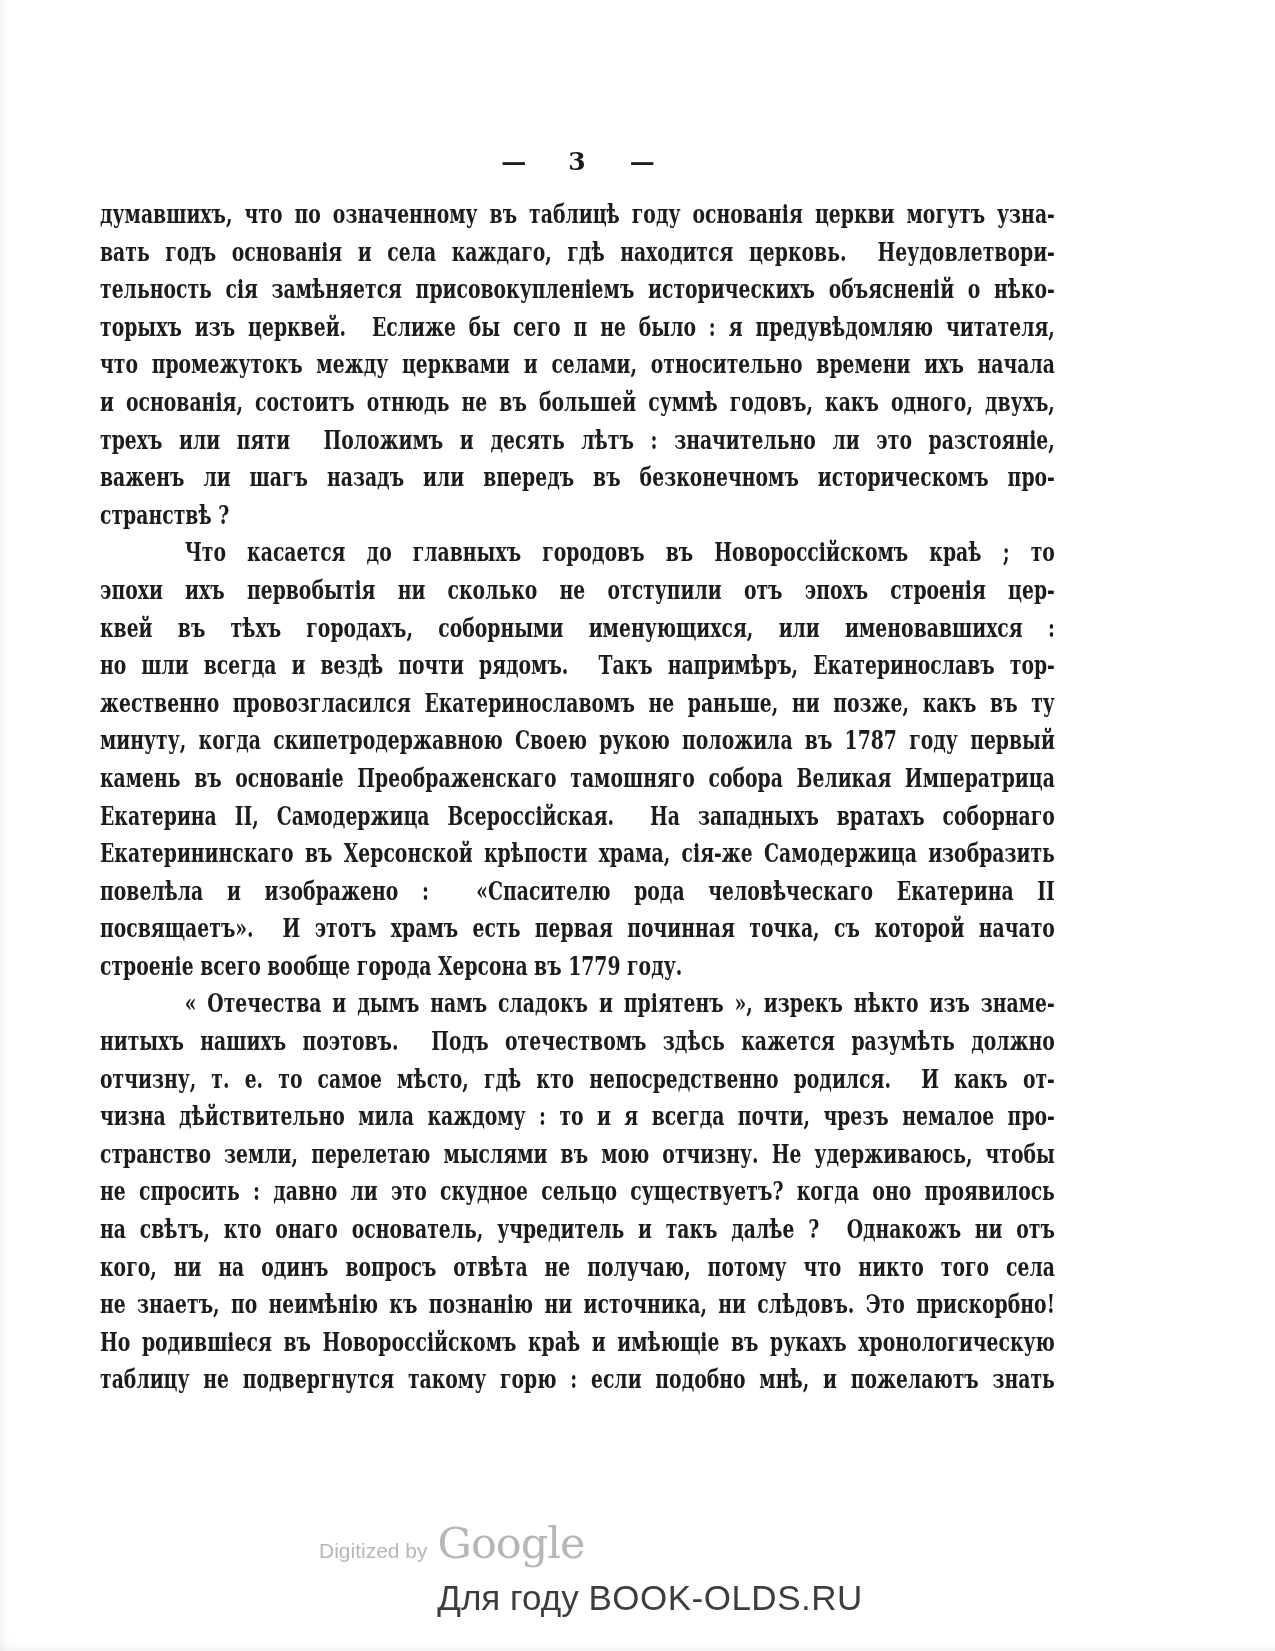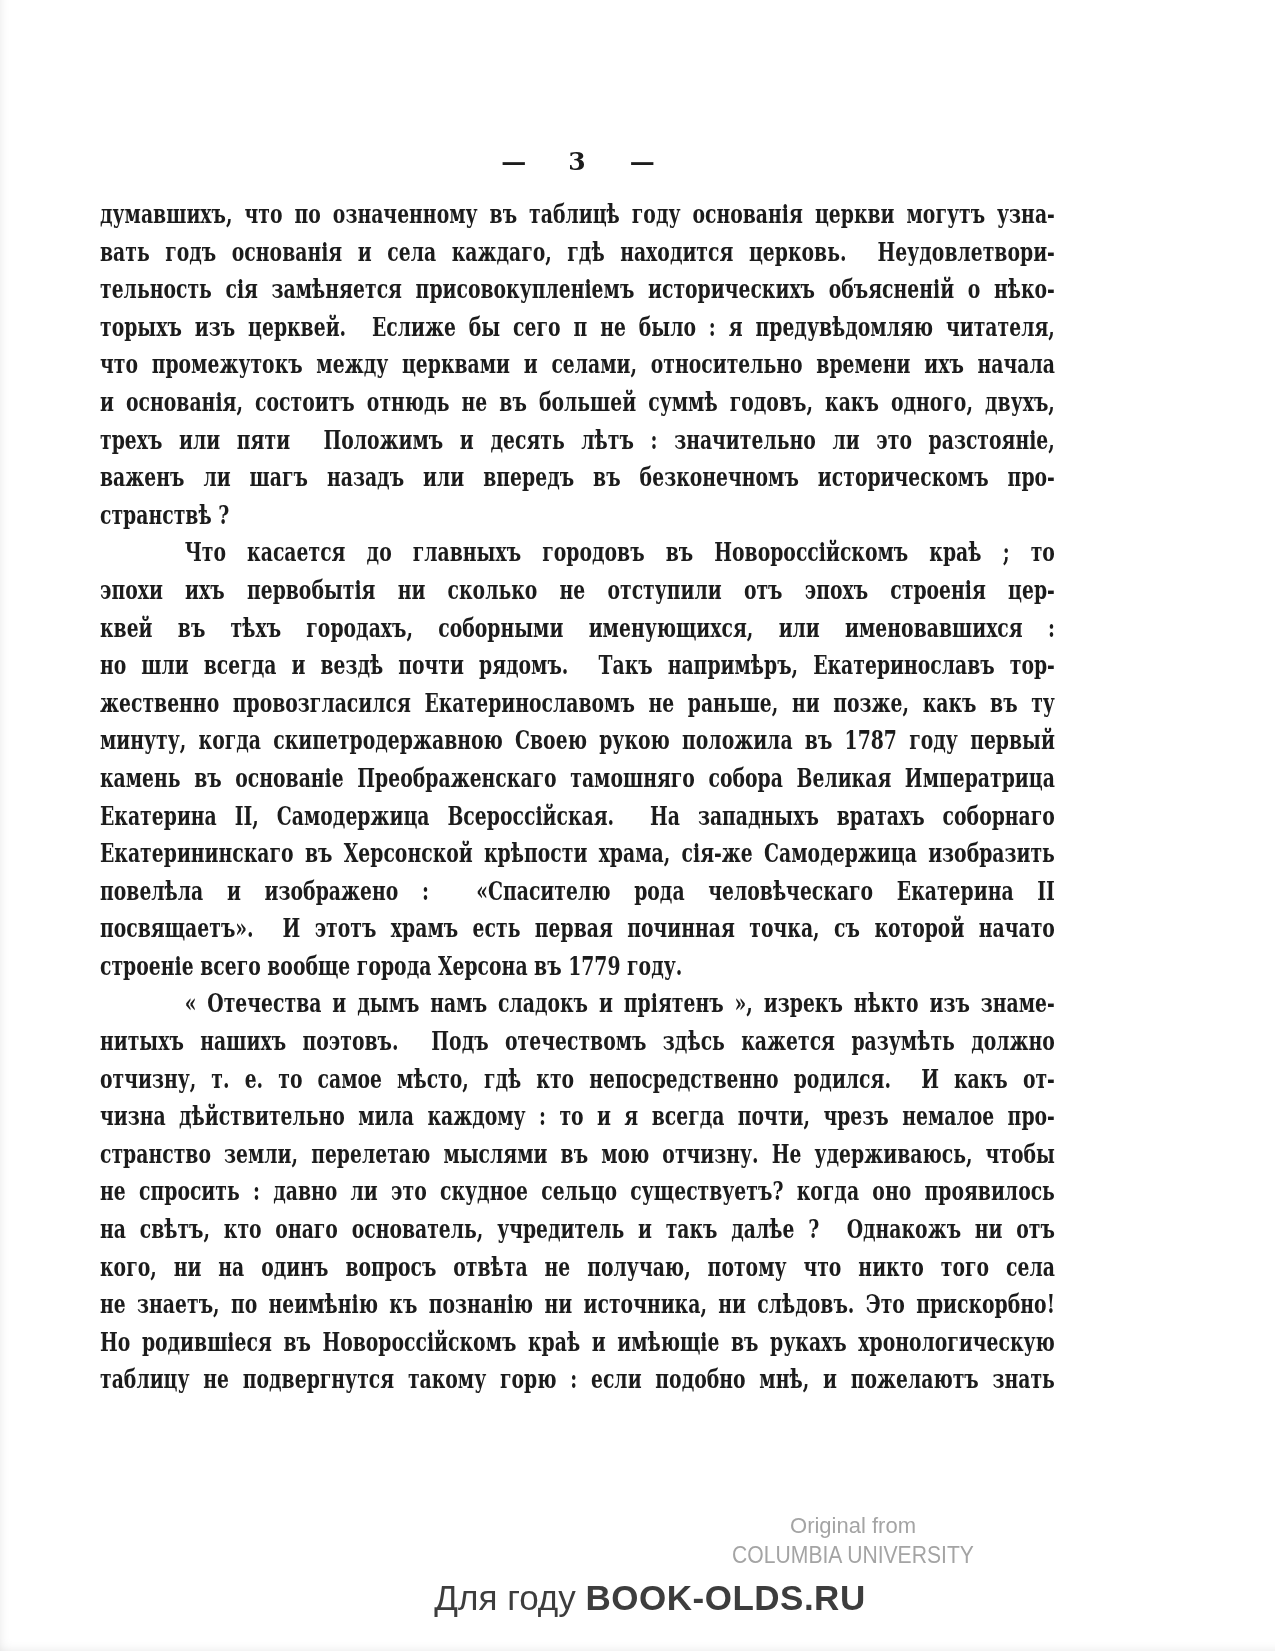--- a/index.html
+++ b/index.html
@@ -100,21 +100,21 @@
   .site-credit {
     position: absolute;
     left: 650px;
     top: 1578px;
     transform: translateX(-50%);
     white-space: nowrap;
     font-family: "Liberation Sans", sans-serif;
     font-size: 35px;
     color: var(--site, #3d3d3d);
   }
-  .site-credit .site-name { font-weight: bold; letter-spacing: 0.5px; }
+  .site-credit .site-name { font-weight: normal; letter-spacing: 0.5px; }
 </style>
 </head>
 <body>
 
 <div class="page">
 
   <div class="runhead">
     <span class="dash">—</span>
     <span class="num">3</span>
     <span class="dash">—</span>
@@ -148,25 +148,25 @@
       <div class="line">чизна дѣйствительно мила каждому : то и я всегда почти, чрезъ немалое про-</div>
       <div class="line">странство земли, перелетаю мыслями въ мою отчизну. Не удерживаюсь, чтобы</div>
       <div class="line">не спросить : давно ли это скудное сельцо существуетъ? когда оно проявилось</div>
       <div class="line">на свѣтъ, кто онаго основатель, учредитель и такъ далѣе ?&nbsp; Однакожъ ни отъ</div>
       <div class="line">кого, ни на одинъ вопросъ отвѣта не получаю, потому что никто того села</div>
       <div class="line">не знаетъ, по неимѣнію къ познанію ни источника, ни слѣдовъ. Это прискорбно!</div>
       <div class="line">Но родившіеся въ Новороссійскомъ краѣ и имѣющіе въ рукахъ хронологическую</div>
       <div class="line">таблицу не подвергнутся такому горю : если подобно мнѣ, и пожелаютъ знать</div>
     </div>
 
+  <div class="google-mark">
+    <span class="digitized-label">Digitized by</span>
+    <span class="google-logo">Google</span>
+  </div>
 
-  <div class="provenance">
-    <div class="orig">Original from</div>
-    <div class="inst">COLUMBIA UNIVERSITY</div>
-  </div>
 
   <div class="site-credit">
     <span>Для году</span>
     <span> </span>
     <span class="site-name">BOOK-OLDS.RU</span>
   </div>
 
 </div>
 
 </body></html>

